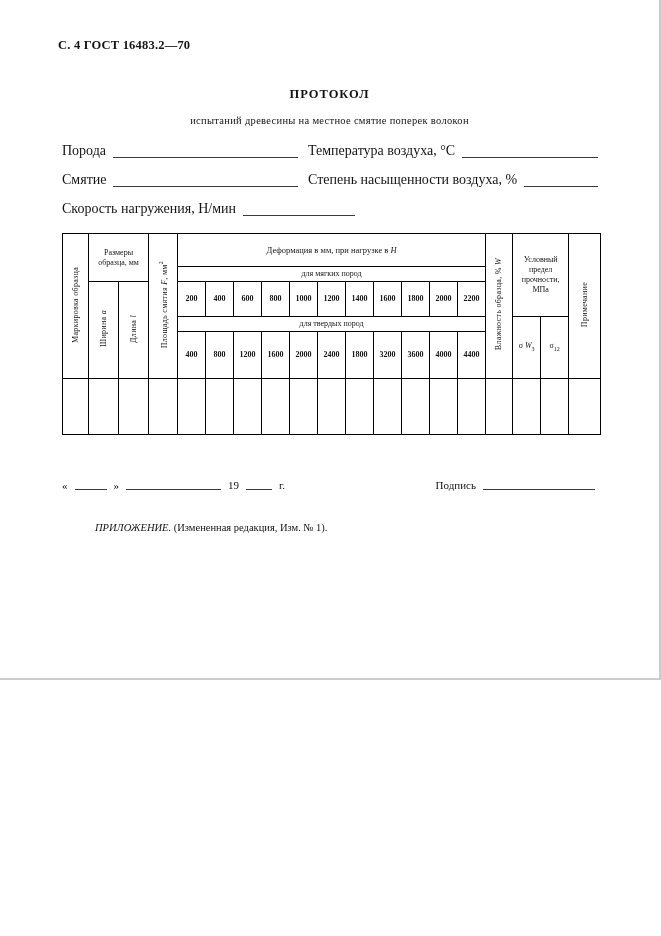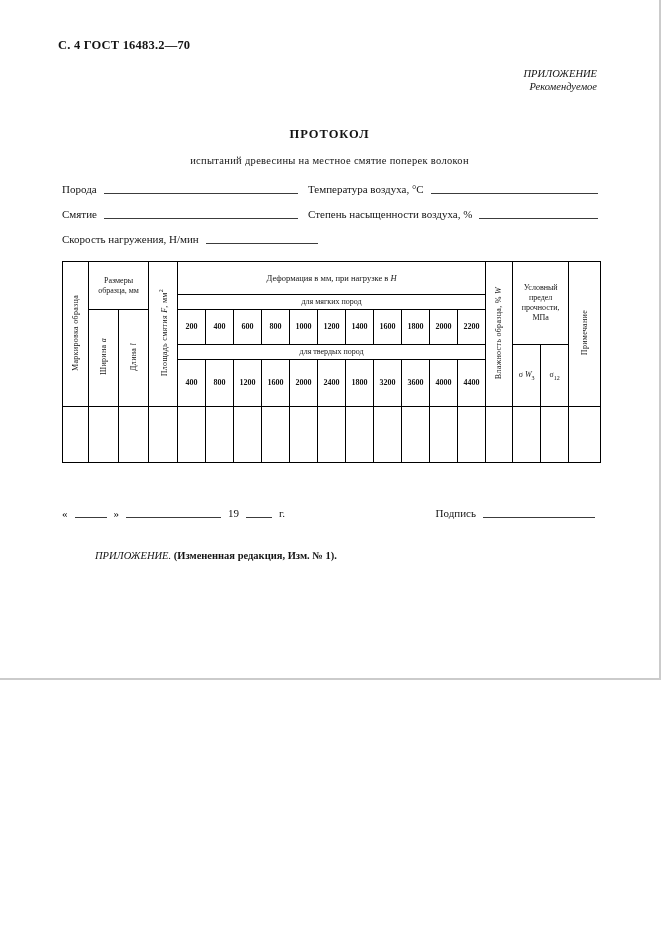--- a/index.html
+++ b/index.html
@@ -8,21 +8,21 @@
     background:#fff;color:#141414;
     font-family:"Liberation Serif", serif;
     border-right:2px solid #cbcbcb;border-bottom:2px solid #cbcbcb;
     overflow:hidden;
   }
   .gost{display:block;margin:38px 0 0 58px;font-weight:bold;font-size:12.5px;letter-spacing:.2px;}
   .annex{ text-align:right;margin:14px 62px 0 0;font-style:italic;font-size:10.5px;line-height:1.25;}
   .title{text-align:center;margin-top:34px;font-weight:bold;font-size:12.5px;letter-spacing:1px;}
   .subtitle{text-align:center;margin-top:13px;font-weight:normal;font-size:10.5px;letter-spacing:.3px;}
 
-  .form{margin:17px 61px 0 62px;font-size:11px;}
+  .form{margin:17px 61px 0 62px;font-size:14px;}
   .frow{display:flex;align-items:flex-end;margin-bottom:13px;}
   .lbl{white-space:nowrap;}
   .fl{border-bottom:1px solid #3c3c3c;height:3px;display:inline-block;margin:0 0 1px 7px;}
   .grow{flex:1 1 auto;}
   .lgroup{display:flex;align-items:flex-end;flex:0 0 236px;margin-right:10px;}
   .rgroup{display:flex;align-items:flex-end;flex:1 1 auto;}
   .w110{width:112px;flex:none;}
 
   table.proto{border-collapse:collapse;margin:16px 0 0 62px;table-layout:fixed;width:538px;}
   table.proto td{border:1px solid #000;padding:0 1px;text-align:center;vertical-align:middle;
@@ -39,33 +39,29 @@
   .strength{font-size:8px;line-height:1.35;}
   td sup{font-size:6px;}
   td sub{font-size:6px;}
   .sigcell{font-size:9px;}
 
   .dateline{display:flex;justify-content:space-between;align-items:flex-end;
             margin:44px 64px 0 62px;font-size:11px;}
   .dgroup{display:flex;align-items:flex-end;}
   .amend{margin:31px 0 0 95px;font-size:10.5px;}
   .amend .it{font-style:italic;}
-  .amend .bd{font-weight:bold;}
+  .amend .bd{font-weight:normal;}
 </style>
 </head>
 <body>
 
 <div class="page">
 
   <span class="gost">С. 4 ГОСТ 16483.2—70</span>
 
-  <div class="annex">
-    <div>ПРИЛОЖЕНИЕ</div>
-    <div>Рекомендуемое</div>
-  </div>
 
   <div class="title">ПРОТОКОЛ</div>
   <div class="subtitle">испытаний древесины на местное смятие поперек волокон</div>
 
   <div class="form">
     <div class="frow">
       <span class="lgroup">
         <span class="lbl">Порода</span>
         <span class="fl grow"></span>
       </span>

